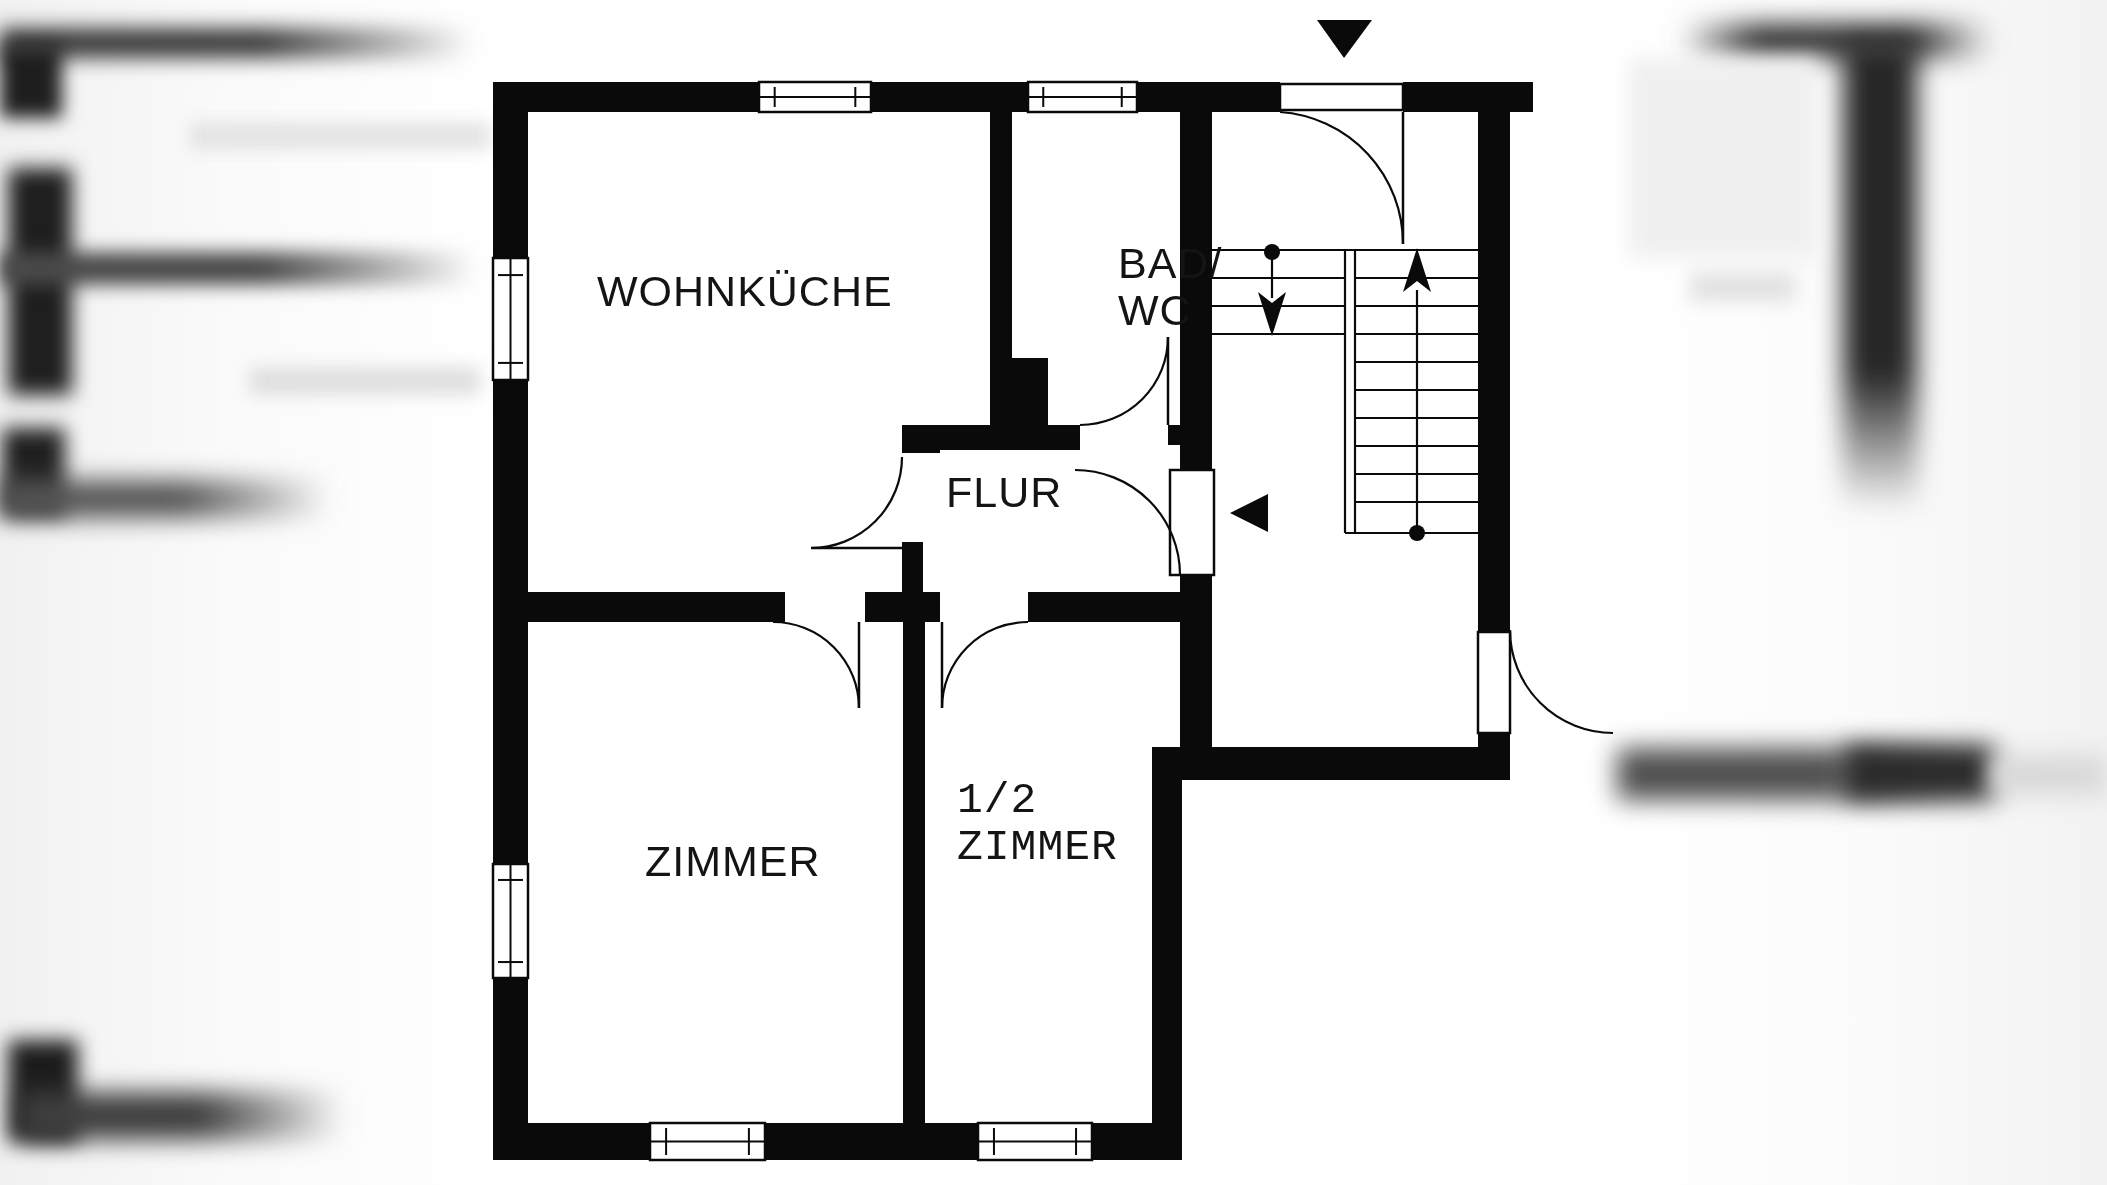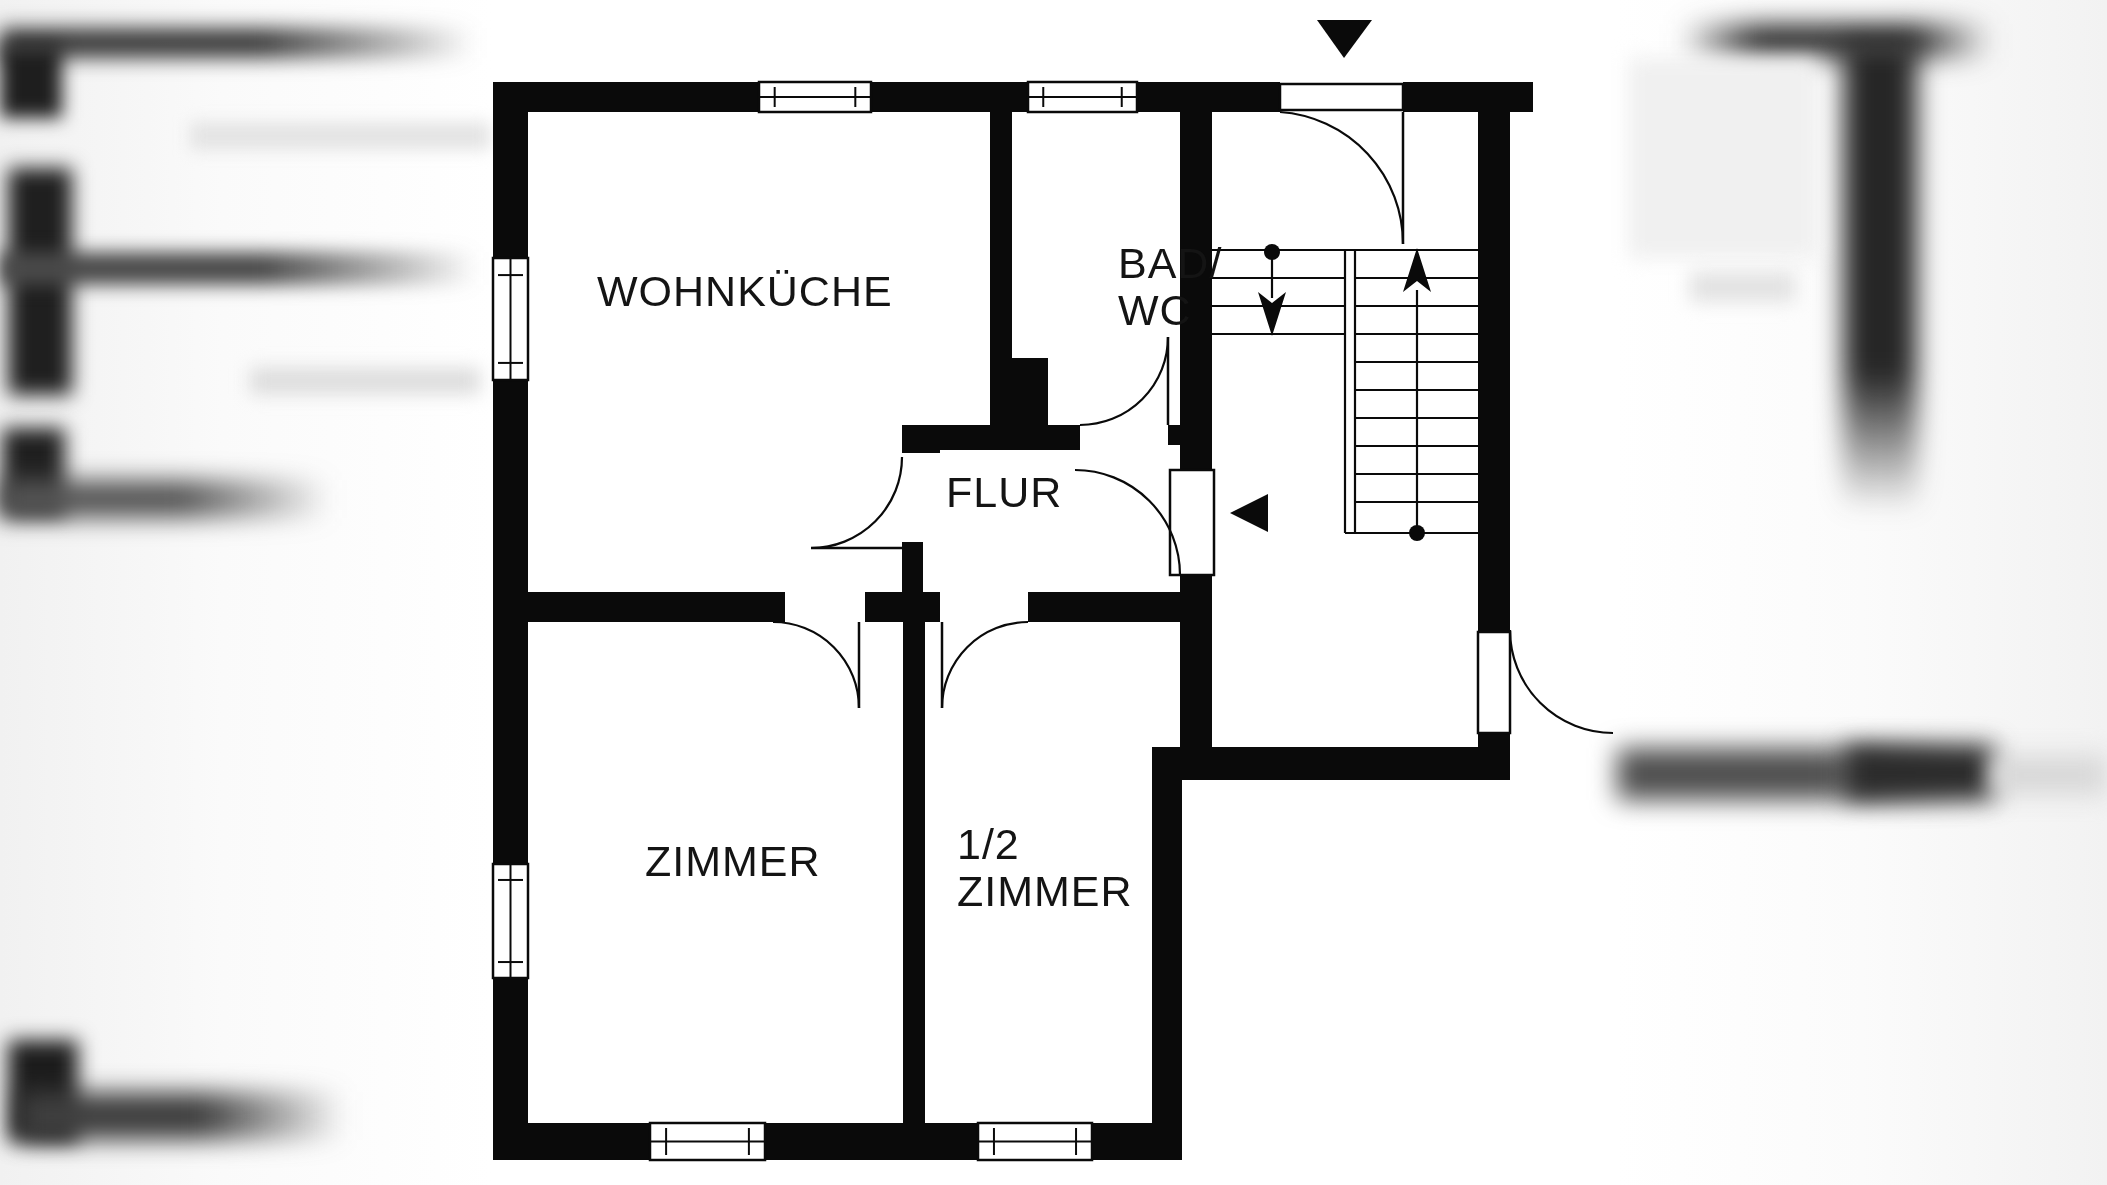--- a/index.html
+++ b/index.html
@@ -145,18 +145,18 @@
   </div>
 
   <div class="label" style="left: 946px; top: 455px; margin-top: 14px;">
     <span class="l">FLUR</span>
   </div>
 
   <div class="label" style="left: 645px; top: 838px;">
     <span class="l">ZIMMER</span>
   </div>
 
-  <div class="label" style="left: 957px; top: 821px;">
+  <div class="label" style="left: 957px; top: 777px; font-family: Liberation Mono, monospace;">
     <span class="l">1/2</span>
     <span class="l">ZIMMER</span>
   </div>
 
 </div>
 
 </body></html>

